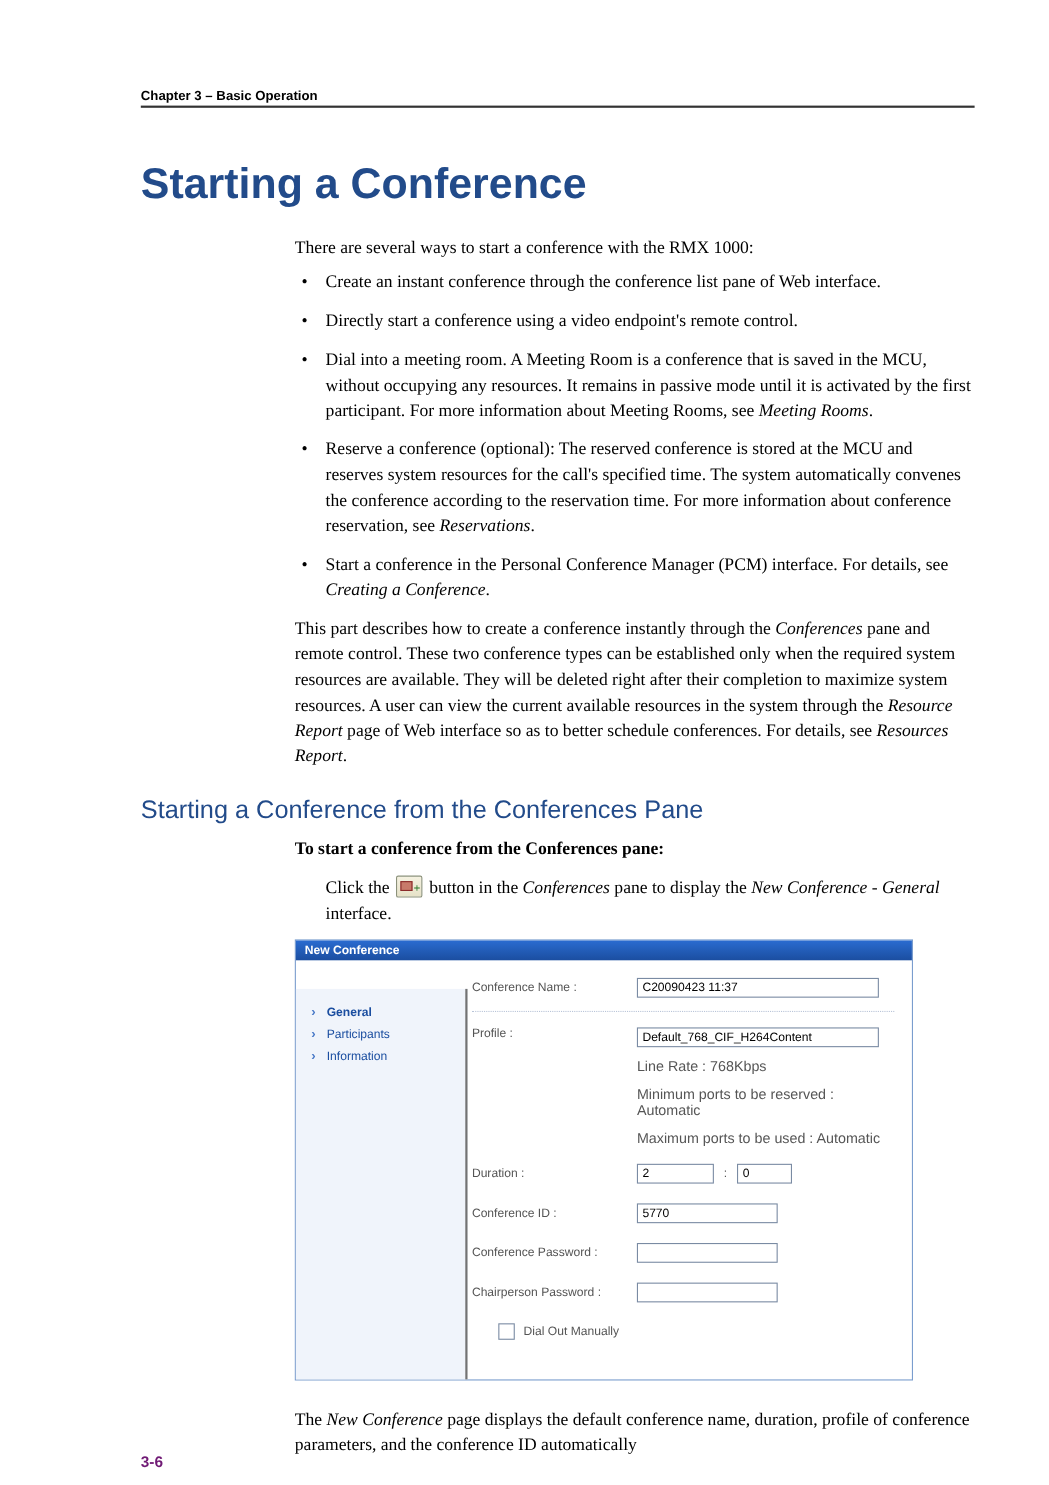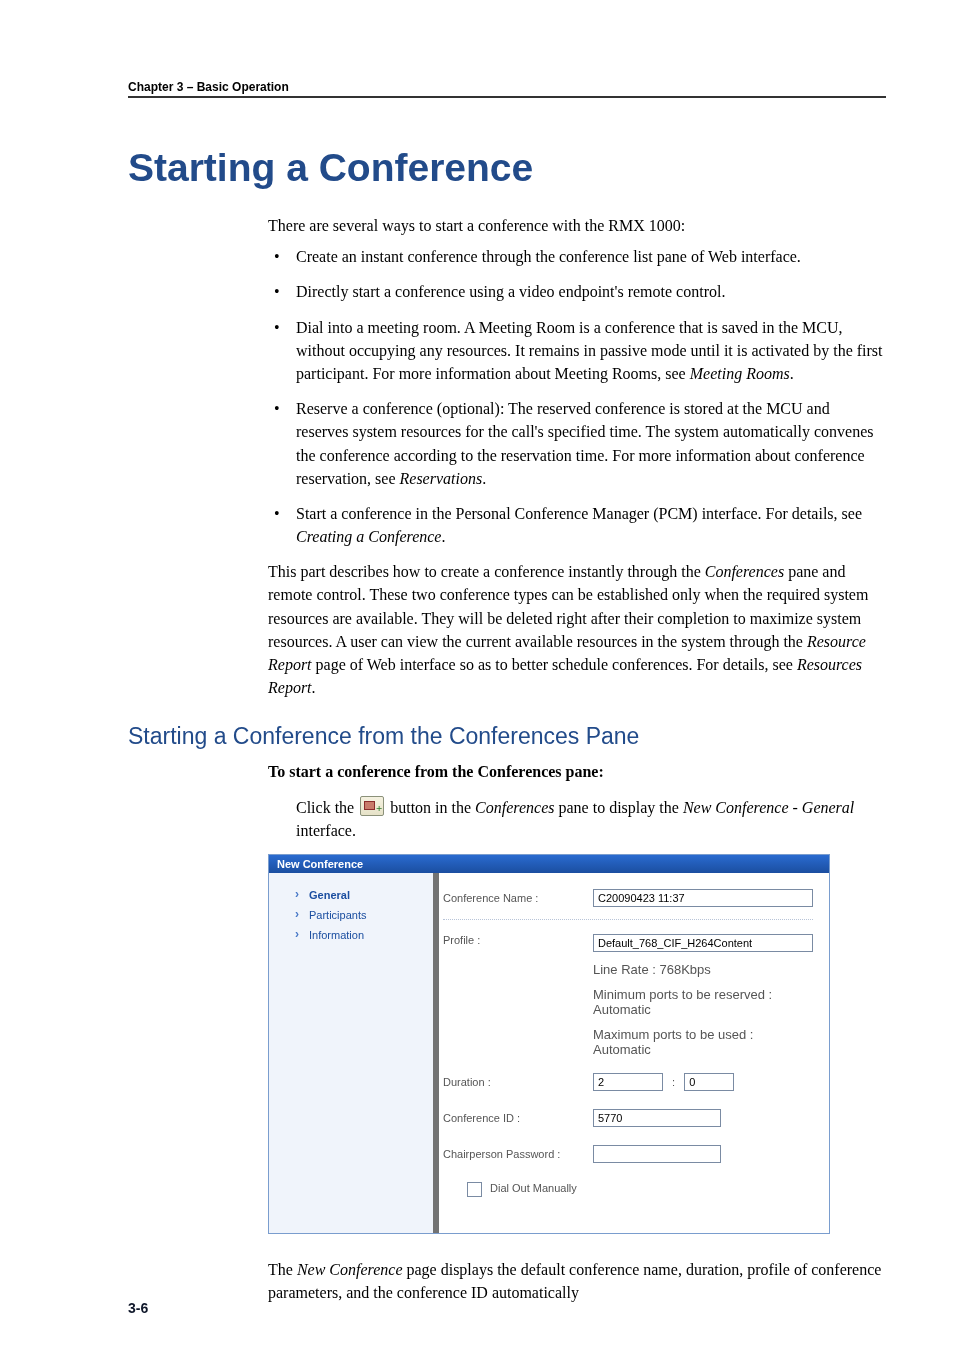--- a/index.html
+++ b/index.html
@@ -126,22 +126,23 @@
     font-weight: bold;
     padding: 3px 8px;
     font-size: 11px;
   }
   .dlg-body {
     display: flex;
   }
   .dlg-side {
     width: 130px;
     background: #f0f4fb;
-    border-right: 6px solid #737373;
-    padding: 12px 24px;
+    border-right: 2px solid #737373;
+    padding: 12px 12px;
+    margin-top: 26px;
   }
   .dlg-side-item {
     color: #1b4ea0;
     padding: 4px 0 4px 16px;
     position: relative;
     font-size: 11px;
     cursor: default;
   }
   .dlg-side-item::before {
     content: "›";
@@ -212,21 +213,21 @@
     margin: 0 6px;
     color: #555;
   }
   .footer-pg {
     position: absolute;
     left: 128px;
     bottom: 40px;
     font-family: Arial, sans-serif;
     font-size: 14px;
     font-weight: 700;
-    color: #0f172a;
+    color: #701a75;
   }
 </style>
 </head>
 <body>
 
 <div class="page">
   <div class="header-line">Chapter 3 – Basic Operation</div>
 
   <h1 class="h1">Starting a Conference</h1>
 
@@ -298,20 +299,24 @@
             <span class="dur-sep">:</span>
             <input class="dlg-input tiny" value="0" style="">
           </div>
         </div>
 
         <div class="dlg-row">
           <div class="dlg-label">Conference ID :</div>
           <input class="dlg-input med" value="5770" style="">
         </div>
 
+        <div class="dlg-row">
+          <div class="dlg-label">Conference Password :</div>
+          <input class="dlg-input med" value="" style="">
+        </div>
 
         <div class="dlg-row">
           <div class="dlg-label">Chairperson Password :</div>
           <input class="dlg-input med" value="" style="">
         </div>
 
         <div class="dlg-row">
           <div class="dlg-label indent">
             <span class="dlg-chk"></span><span>Dial Out Manually</span>
           </div>

